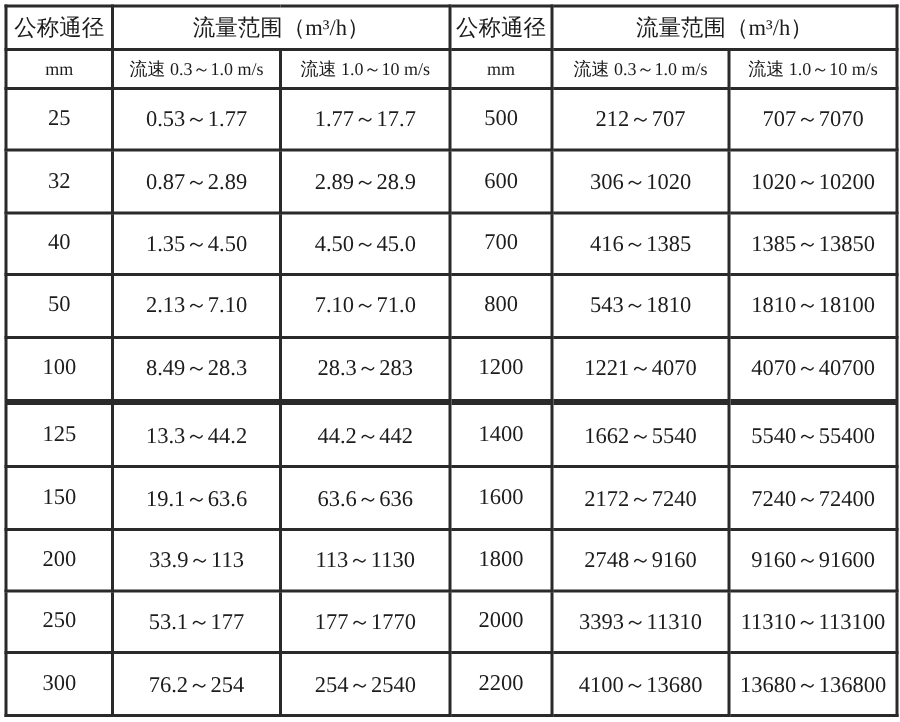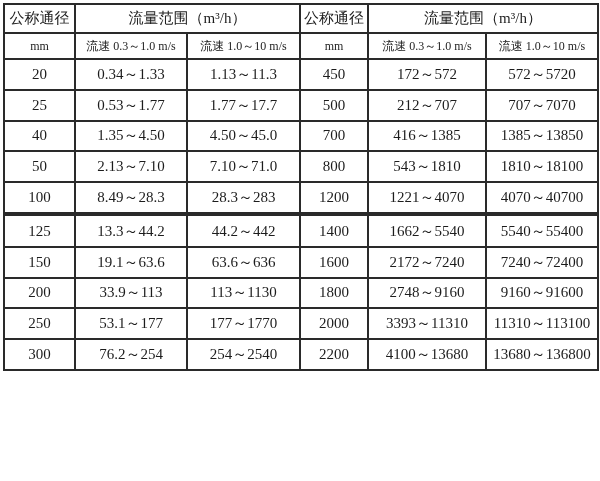--- a/index.html
+++ b/index.html
@@ -12,21 +12,21 @@
     height: 481px;
     box-sizing: border-box;
     padding: 3px;
     font-family: "Liberation Serif", "DejaVu Serif", serif;
     color: #1c1c1c;
   }
   table.flow-table {
     border-collapse: collapse;
     table-layout: fixed;
     width: 594px;
-    height: 368px;
+    height: 475px;
     background: #ffffff;
   }
   table.flow-table th,
   table.flow-table td {
     border: 2px solid #2a2a2a;
     text-align: center;
     vertical-align: middle;
     padding: 0 2px;
     overflow: hidden;
     white-space: nowrap;
@@ -71,34 +71,34 @@
       <th>mm</th>
       <th>流速 0.3～1.0 m/s</th>
       <th>流速 1.0～10 m/s</th>
       <th>mm</th>
       <th>流速 0.3～1.0 m/s</th>
       <th>流速 1.0～10 m/s</th>
     </tr>
   </thead>
   <tbody>
       <tr>
-        <td>20</td>
-        <td>0.34～1.33</td>
-        <td>1.13～11.3</td>
-        <td>450</td>
-        <td>172～572</td>
-        <td>572～5720</td>
-      </tr>
-      <tr>
         <td>25</td>
         <td>0.53～1.77</td>
         <td>1.77～17.7</td>
         <td>500</td>
         <td>212～707</td>
         <td>707～7070</td>
+      </tr>
+      <tr>
+        <td>32</td>
+        <td>0.87～2.89</td>
+        <td>2.89～28.9</td>
+        <td>600</td>
+        <td>306～1020</td>
+        <td>1020～10200</td>
       </tr>
       <tr>
         <td>40</td>
         <td>1.35～4.50</td>
         <td>4.50～45.0</td>
         <td>700</td>
         <td>416～1385</td>
         <td>1385～13850</td>
       </tr>
       <tr>

